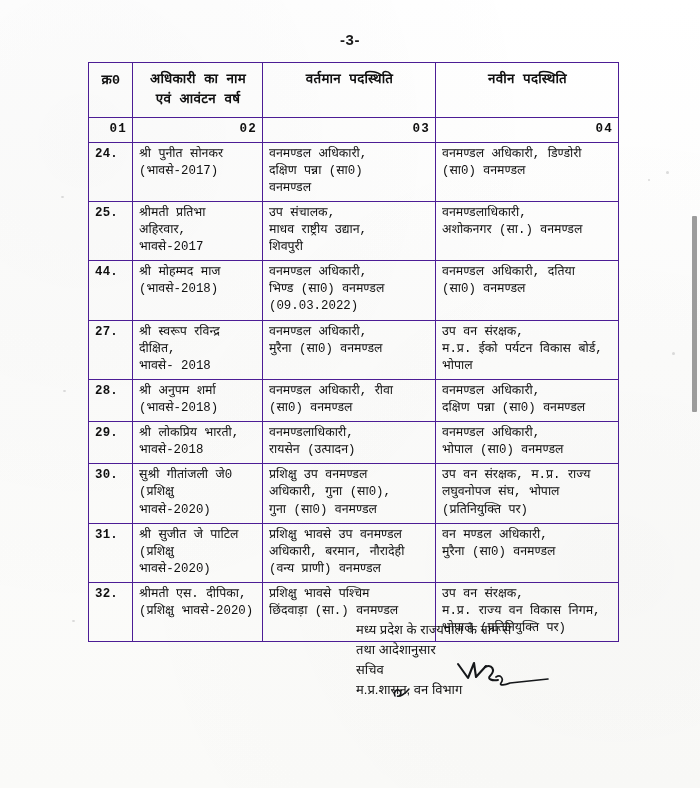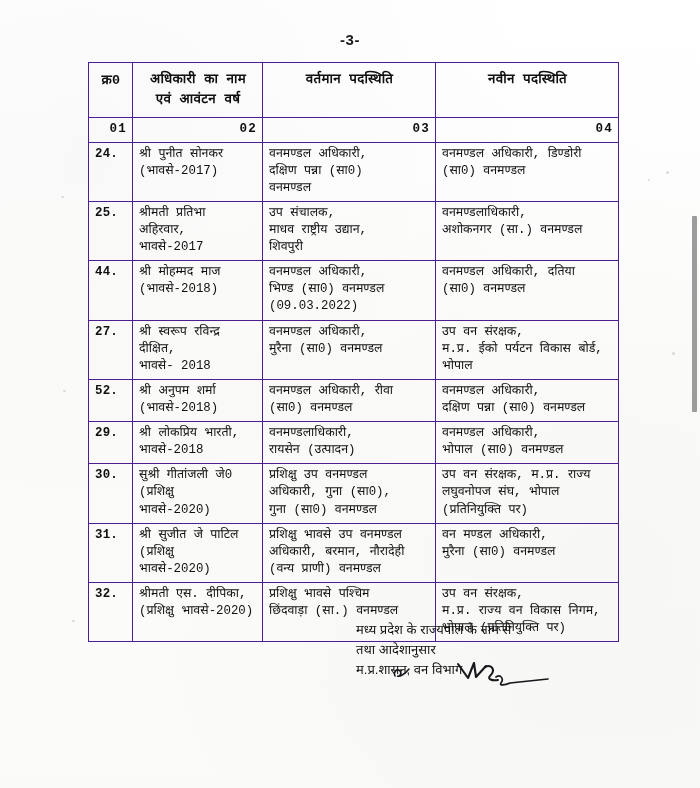--- a/index.html
+++ b/index.html
@@ -261,21 +261,21 @@
             <span class="cell-line">वनमण्डल अधिकारी,</span>
             <span class="cell-line">मुरैना (सा0) वनमण्डल</span>
           </td>
           <td class="c-new">
             <span class="cell-line">उप वन संरक्षक,</span>
             <span class="cell-line">म.प्र. ईको पर्यटन विकास बोर्ड,</span>
             <span class="cell-line">भोपाल</span>
           </td>
         </tr>
         <tr class="body-row">
-          <td class="c-sn sn-cell">52.</td>
+          <td class="c-sn sn-cell">28.</td>
           <td class="c-name">
             <span class="cell-line">श्री अनुपम शर्मा</span>
             <span class="cell-line">(भावसे-2018)</span>
           </td>
           <td class="c-cur">
             <span class="cell-line">वनमण्डल अधिकारी, रीवा</span>
             <span class="cell-line">(सा0) वनमण्डल</span>
           </td>
           <td class="c-new">
             <span class="cell-line">वनमण्डल अधिकारी,</span>
@@ -356,20 +356,21 @@
     <span class="ln">तथा आदेशानुसार</span>
 
     <span class="sig-wrap">
       <svg class="sig-ink" viewBox="0 0 120 34">
         <path d="M6 6 L16 20 L22 5 L24 19 L34 8" stroke="#15171a" stroke-width="2.1" fill="none" stroke-linecap="round" stroke-linejoin="round"></path>
         <path d="M33 9 C40 6, 44 12, 38 18 C35 21, 40 23, 46 22" stroke="#15171a" stroke-width="2" fill="none" stroke-linecap="round"></path>
         <path d="M44 19 C49 16, 52 21, 49 25 C47 28, 53 27, 58 25 L96 21" stroke="#15171a" stroke-width="1.7" fill="none" stroke-linecap="round"></path>
       </svg>
     </span>
 
+    <span class="sign-desig">सचिव</span>
     <span class="sign-dept-row">
       <svg class="dept-mark" viewBox="0 0 20 15">
         <path d="M3 11 C1 7, 5 3, 8 6 C10 8, 8 12, 5 11 C8 12, 13 9, 17 4" stroke="#15171a" stroke-width="1.5" fill="none" stroke-linecap="round"></path>
       </svg>
       <span>म.प्र.शासन, वन विभाग</span>
     </span>
   </div>
 </div>
 
 </body></html>

